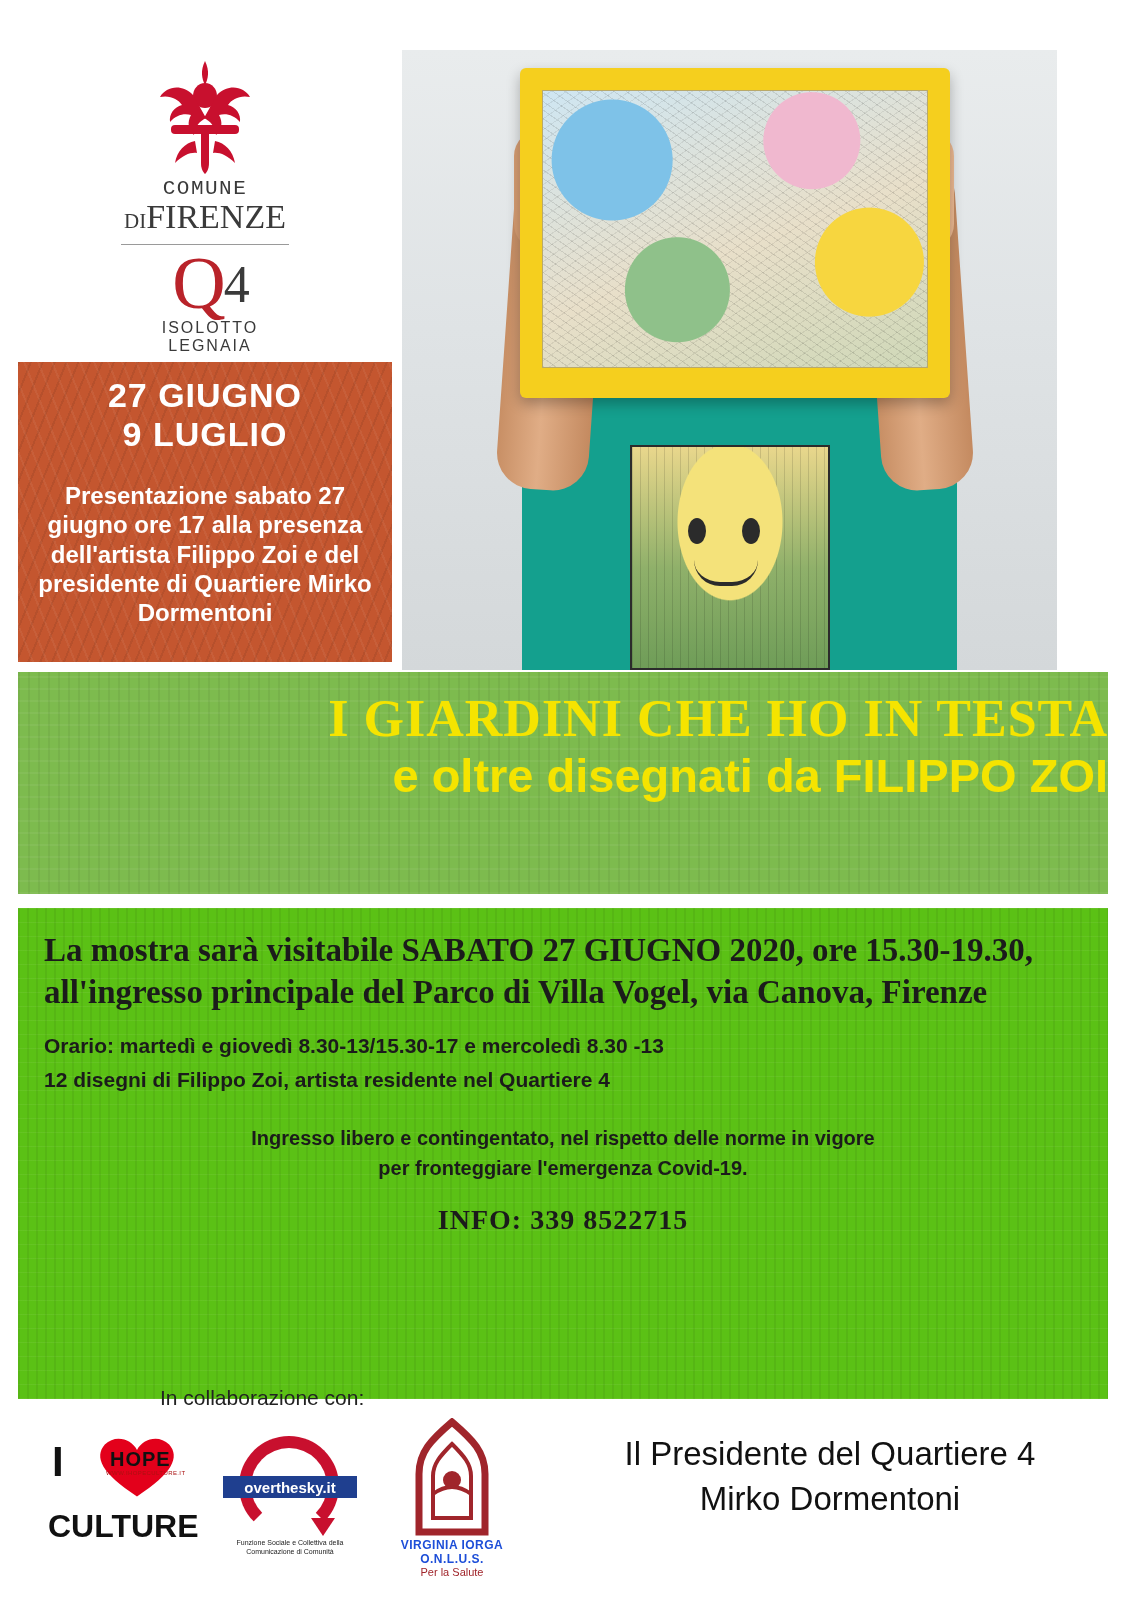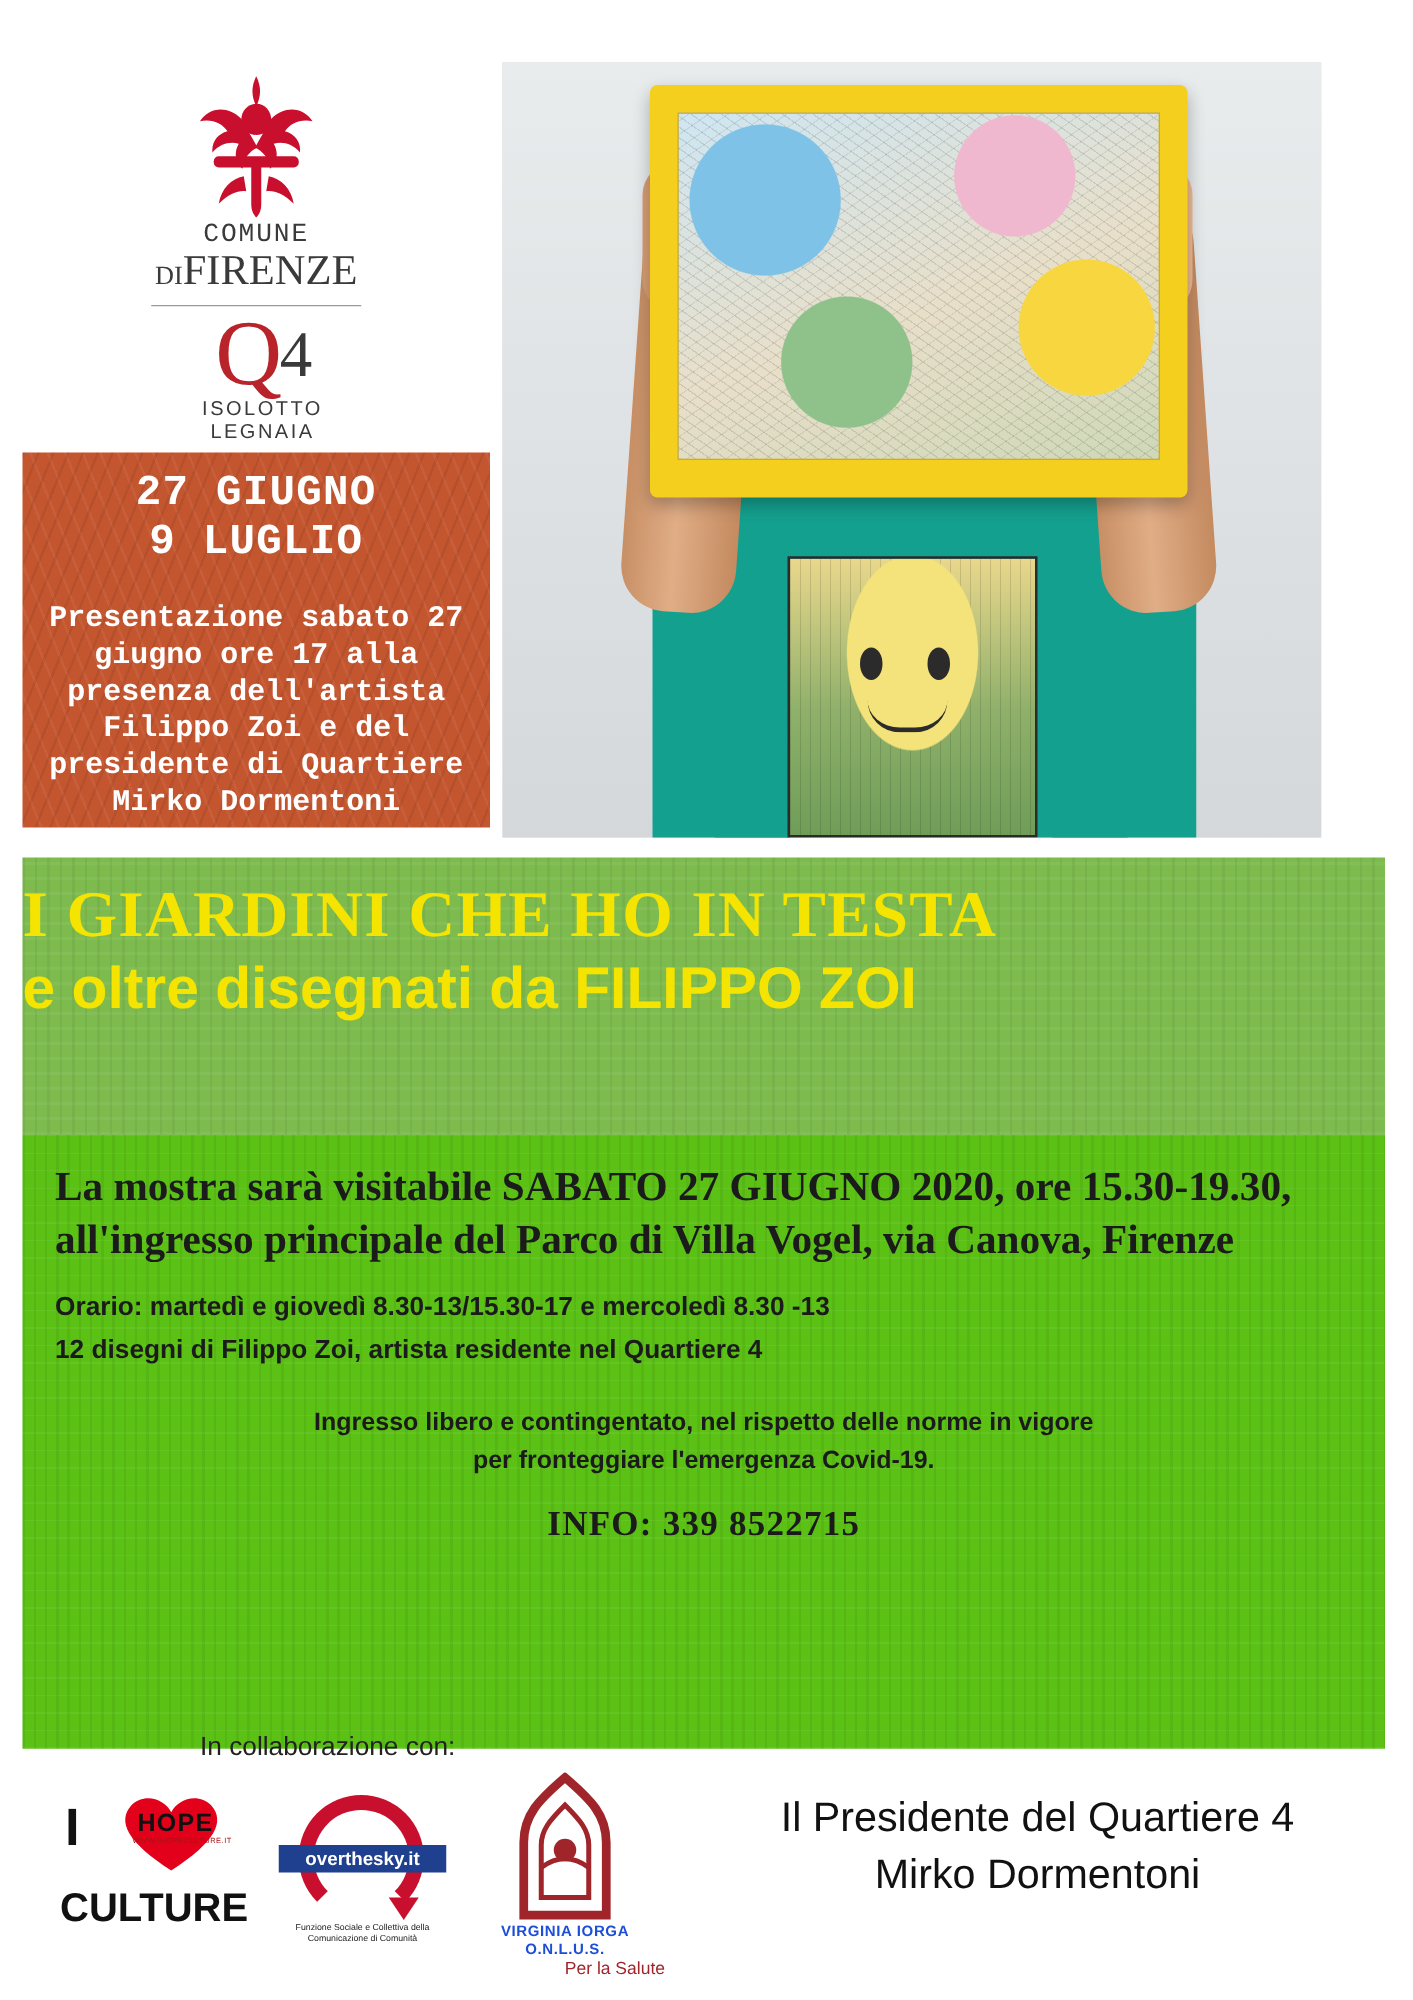--- a/index.html
+++ b/index.html
@@ -45,21 +45,21 @@
   }
 
   
   #date-box {
     position:absolute; left:18px; top:362px; width:374px; height:300px;
     background:#c4562f;
     background-image:
       repeating-linear-gradient(112deg, rgba(0,0,0,0.07) 0 2px, transparent 2px 11px),
       repeating-linear-gradient(68deg, rgba(255,255,255,0.05) 0 2px, transparent 2px 13px);
     color:#ffffff;
-    font-family:Liberation Mono, monospace;
+    font-family:Liberation Sans, sans-serif;
     text-align:center;
     padding-top:14px;
   }
   .date-main {
     font-size:34px; font-weight:bold; letter-spacing:1px; line-height:1.15;
   }
   .date-desc {
     margin-top:27px; font-size:24px; font-weight:bold; line-height:1.22;
     padding:0 12px;
   }
@@ -132,23 +132,22 @@
   #shirt-face-r { position:absolute; left:340px; top:468px; width:18px; height:26px; background:#2b2b2b; border-radius:50%; }
   #shirt-smile { position:absolute; left:292px; top:510px; width:64px; height:26px; border-bottom:4px solid #2b2b2b; border-radius:0 0 40px 40px; }
 
   
   #title-band {
     position:absolute; left:18px; top:672px; width:1090px; height:222px;
     background:#7dbb4e;
     background-image:
       repeating-linear-gradient(90deg, rgba(0,0,0,0.05) 0 2px, transparent 2px 10px),
       repeating-linear-gradient(0deg, rgba(255,255,255,0.05) 0 2px, transparent 2px 12px);
-    text-align:left;
+    text-align:right;
     padding-top:18px;
-    margin-top:14px;
   }
   .title-1 {
     font-family:"Liberation Serif", serif;
     font-weight:bold; font-size:52px; color:#f5e400; letter-spacing:1px;
     line-height:1.12;
   }
   .title-2 {
     font-family:"Liberation Sans", sans-serif;
     font-weight:bold; font-size:47px; color:#f5e400; line-height:1.2;
   }
@@ -228,21 +227,21 @@
   #logo-overthesky .cap {
     position:absolute; left:0px; top:108px; width:150px; text-align:center;
     font-size:7px; color:#222; line-height:1.35;
   }
 
   #logo-virginia {
     position:absolute; left:372px; top:1418px; width:160px; height:150px; text-align:center;
   }
   #logo-virginia .mark { margin:0 auto; display:block; }
   #logo-virginia .name { font-size:12px; font-weight:bold; color:#1d4ed8; letter-spacing:0.5px; margin-top:2px; }
-  #logo-virginia .sub { font-size:14px; color:#a0252b;text-align:right; }
+  #logo-virginia .sub { font-size:11px; color:#a0252b; }
 
   #president {
     position:absolute; left:560px; top:1432px; width:540px; text-align:center;
     font-family:"Liberation Sans", sans-serif;
     font-size:33px; color:#111; line-height:1.35;
   }
 </style>
 </head>
 <body>
 

